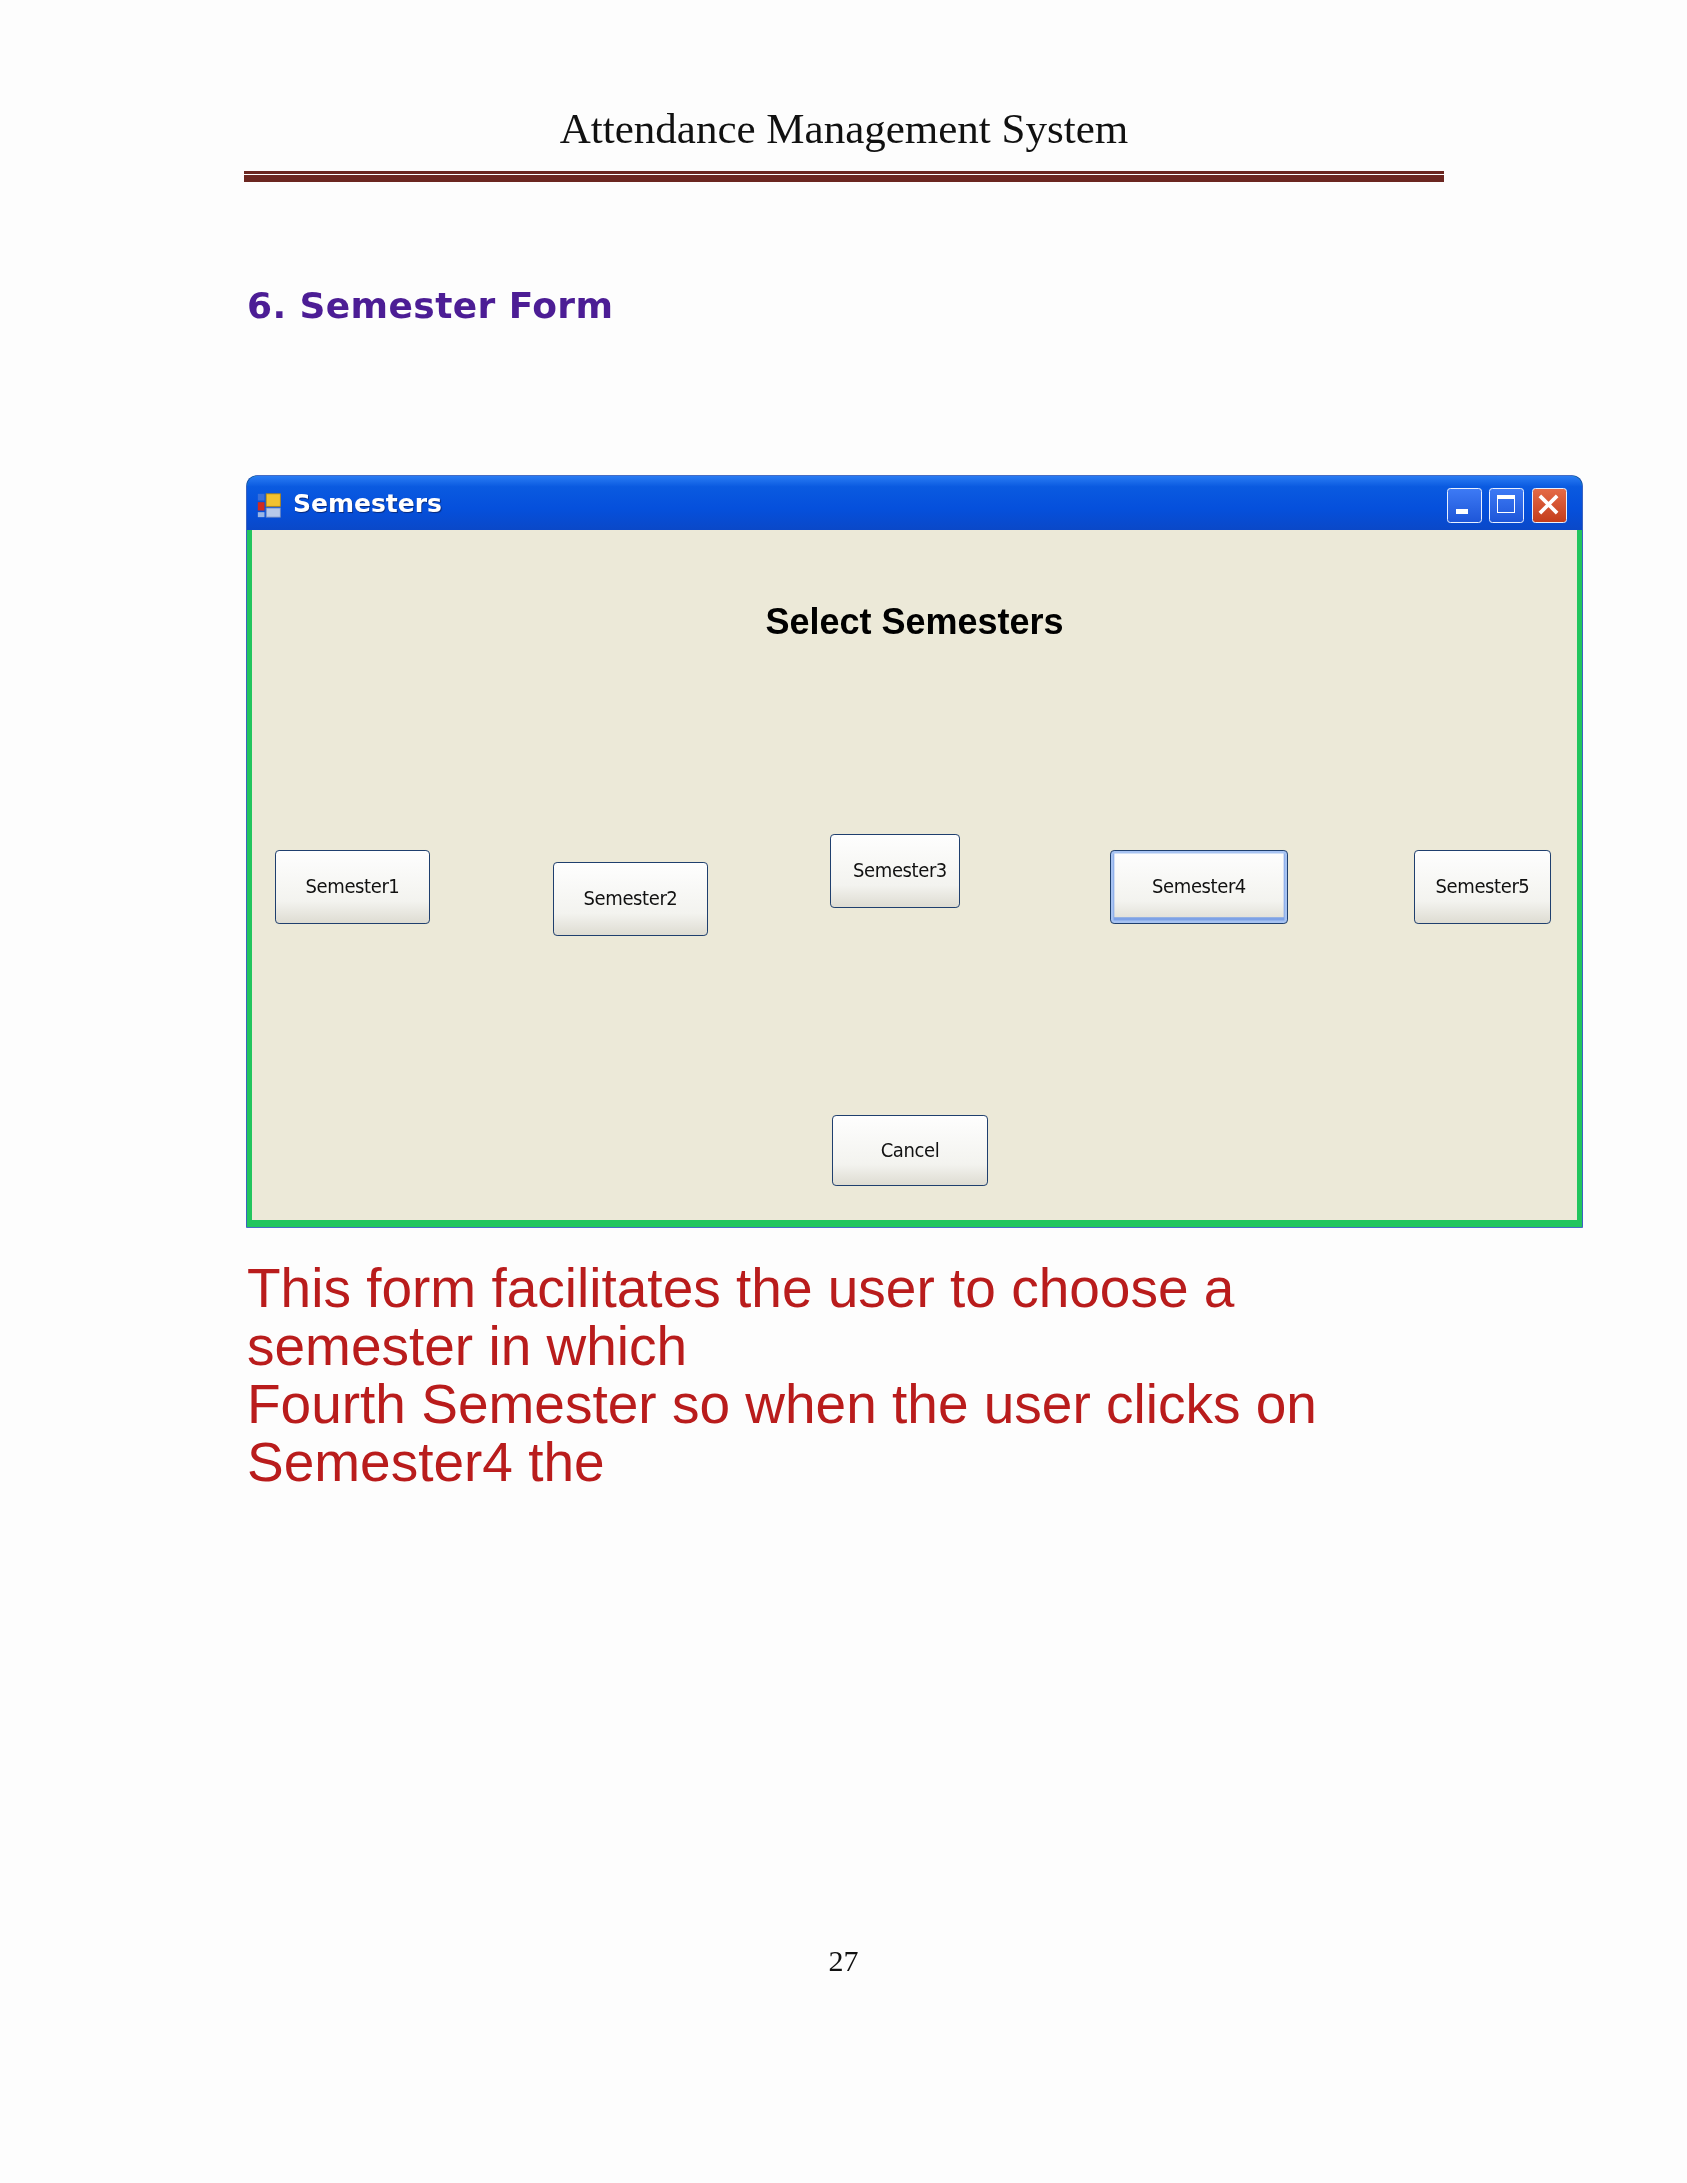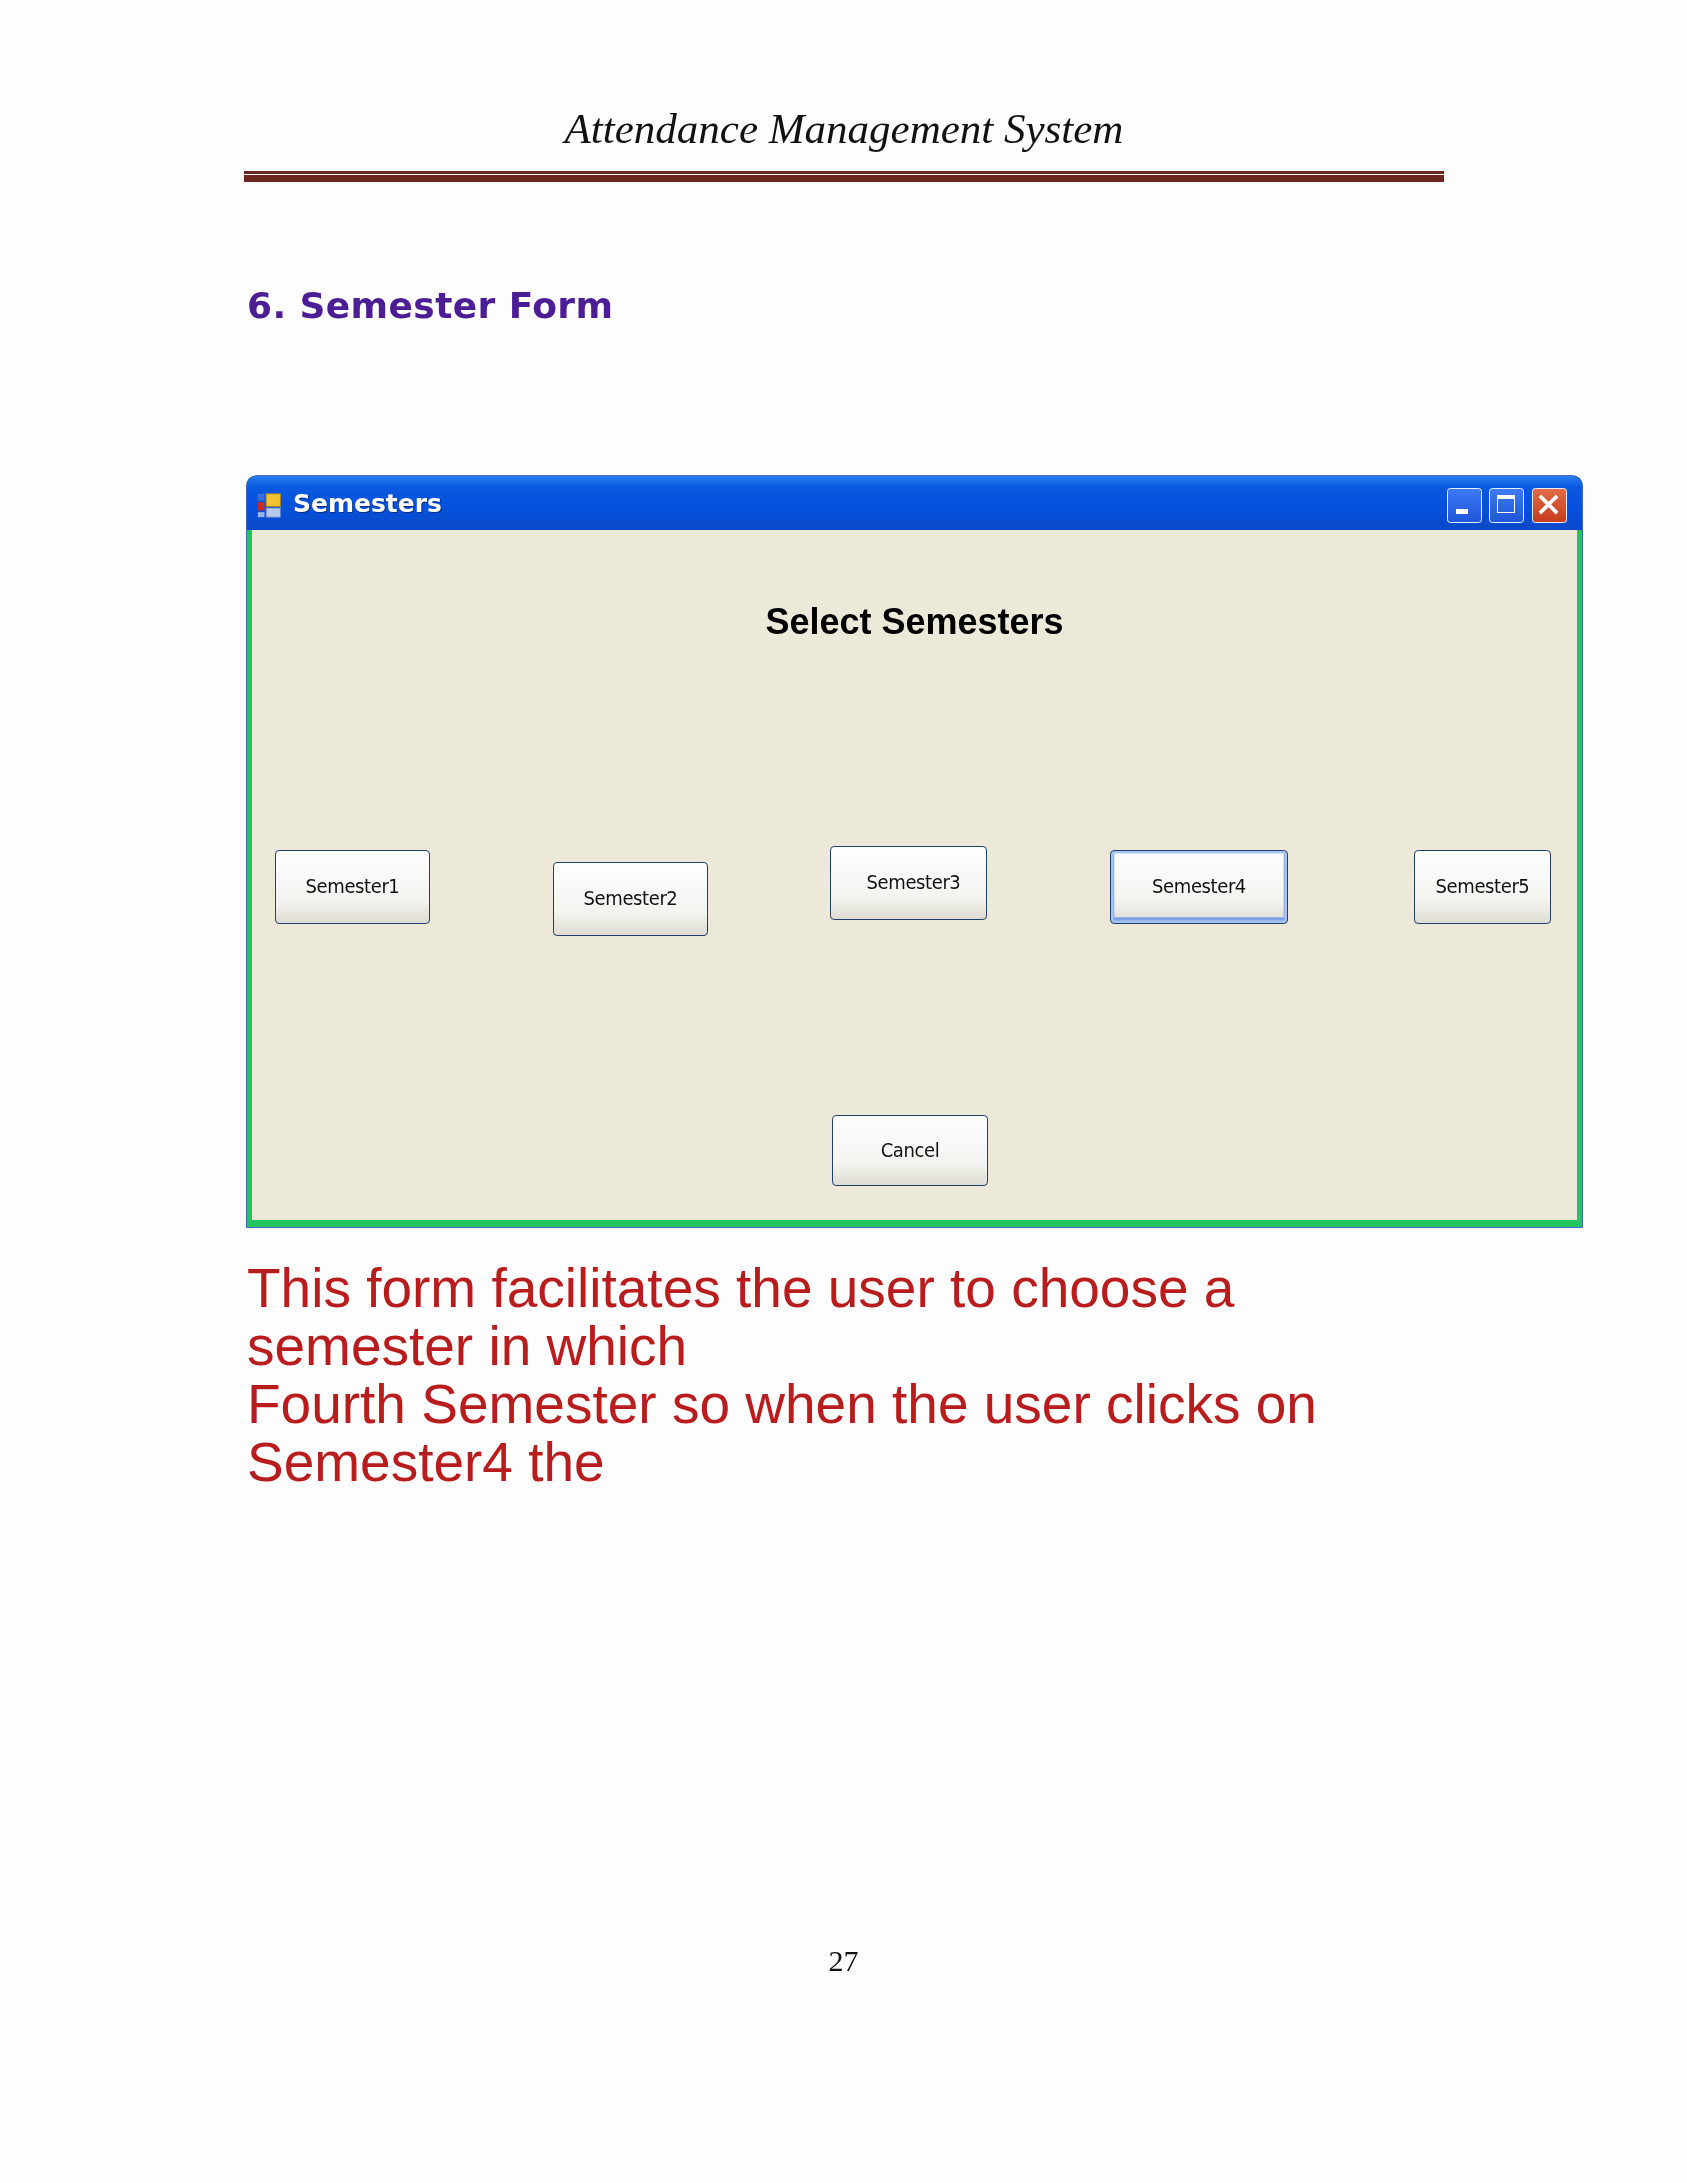--- a/index.html
+++ b/index.html
@@ -3,21 +3,21 @@
 <meta charset="utf-8">
 <style>
   html, body { margin: 0; padding: 0; }
   body {
     width: 1687px; height: 2183px; background: #fdfdfd; position: relative;
     font-family: "Liberation Sans", sans-serif; overflow: hidden;
   }
   .page-header {
     position: absolute; left: 244px; top: 104px; width: 1200px;
     text-align: center;
-    font-family: "Liberation Serif", serif; font-size: 43px; color: #111; font-style: italic;
+    font-family: "Liberation Serif", serif; font-size: 43px; color: #111;
   }
   .rule-thin { position: absolute; left: 244px; top: 171px; width: 1200px; height: 2.5px; background: #6b2620; }
   .rule-thick { position: absolute; left: 244px; top: 175px; width: 1200px; height: 7.4px; background: #6b2620; }
   .section-title {
     position: absolute; left: 247px; top: 285px;
     font-family: "DejaVu Sans", sans-serif; font-weight: bold; font-size: 36px; color: #4c1d95;
     letter-spacing: 0.4px;
   }
   
   .window {
@@ -104,21 +104,21 @@
         <path d="M10 10 L28 28 M28 10 L10 28" stroke="#fff" stroke-width="4.5" stroke-linecap="square"></path>
       </svg>
     </div>
   </div>
 
   <div class="client">
     <div class="form-heading">Select Semesters</div>
 
     <div class="btn" style="left:23px; top:320px; width:155px;">Semester1</div>
     <div class="btn" style="left:301px; top:320px; width:155px;margin-top:12px;">Semester2</div>
-    <div class="btn" style="left:578px; top:316px; width:157px;padding-left:10px;">Semester3</div>
+    <div class="btn" style="left:578px; top:304px; width:130px;padding-left:10px;">Semester3</div>
     <div class="btn focused" style="left:858px; top:320px; width:178px;">Semester4</div>
     <div class="btn" style="left:1162px; top:320px; width:137px;">Semester5</div>
 
     <div class="btn" style="left:580px; top:585px; width:156px; height:71px; line-height:68px;">Cancel</div>
   </div>
 </div>
 
 <div class="body-text">
   <div>This form facilitates the user to choose a semester in which</div>
   <div>Fourth Semester so when the user clicks on Semester4 the</div>

